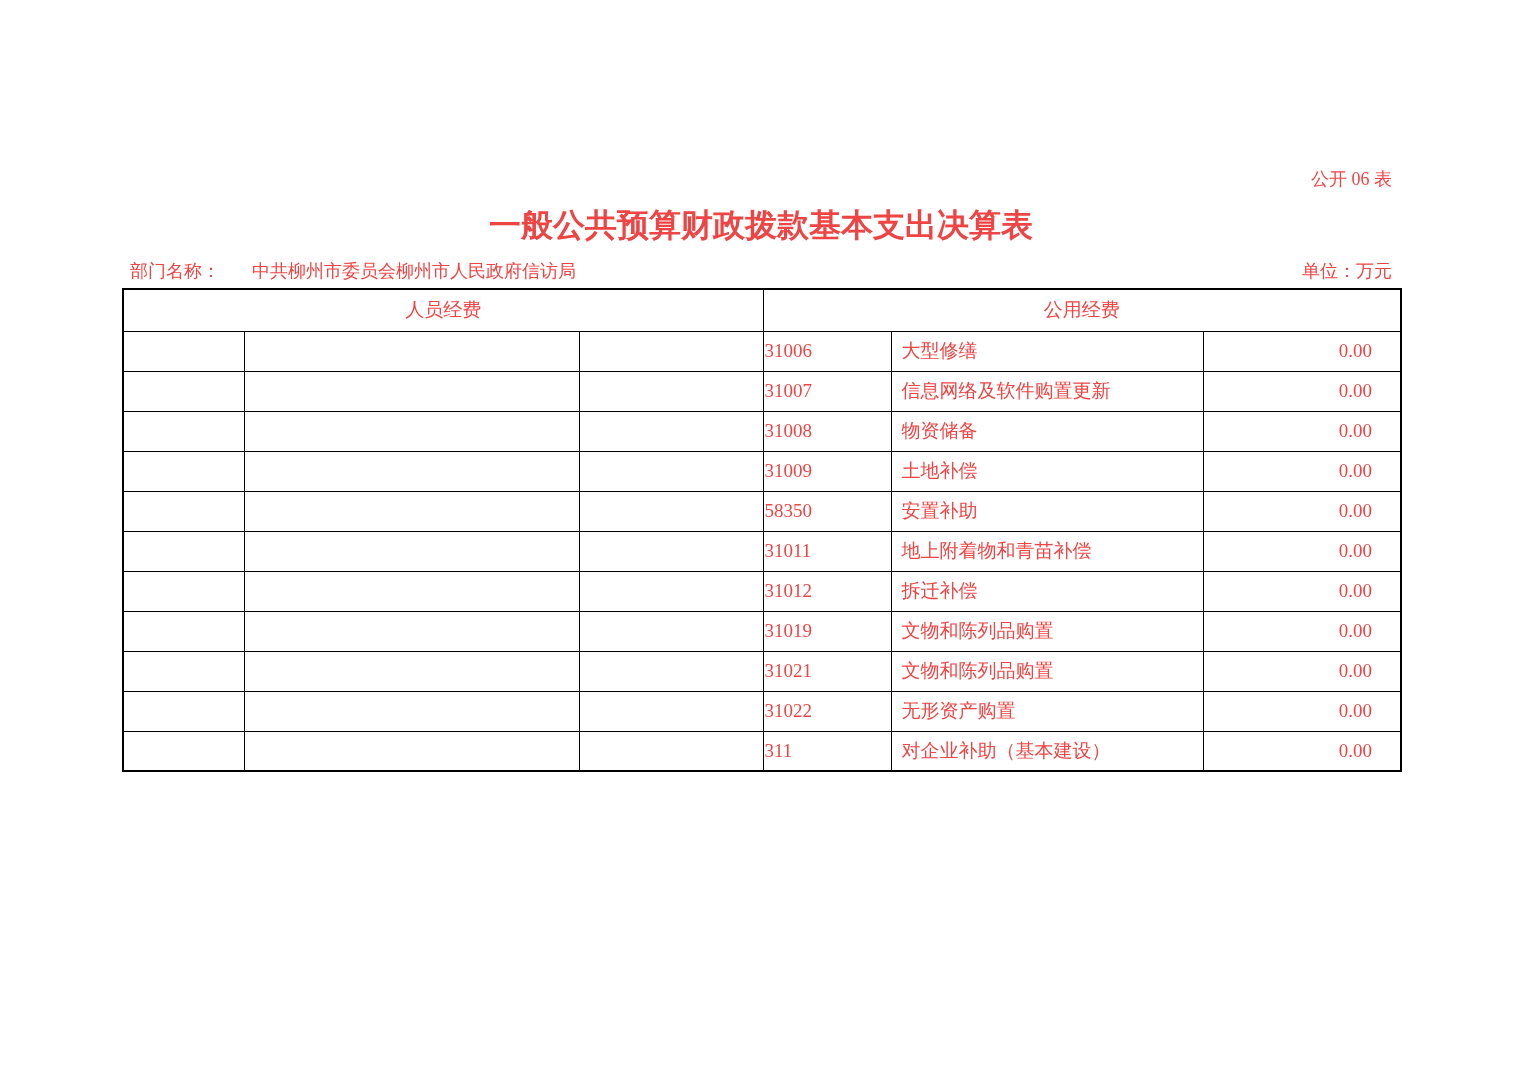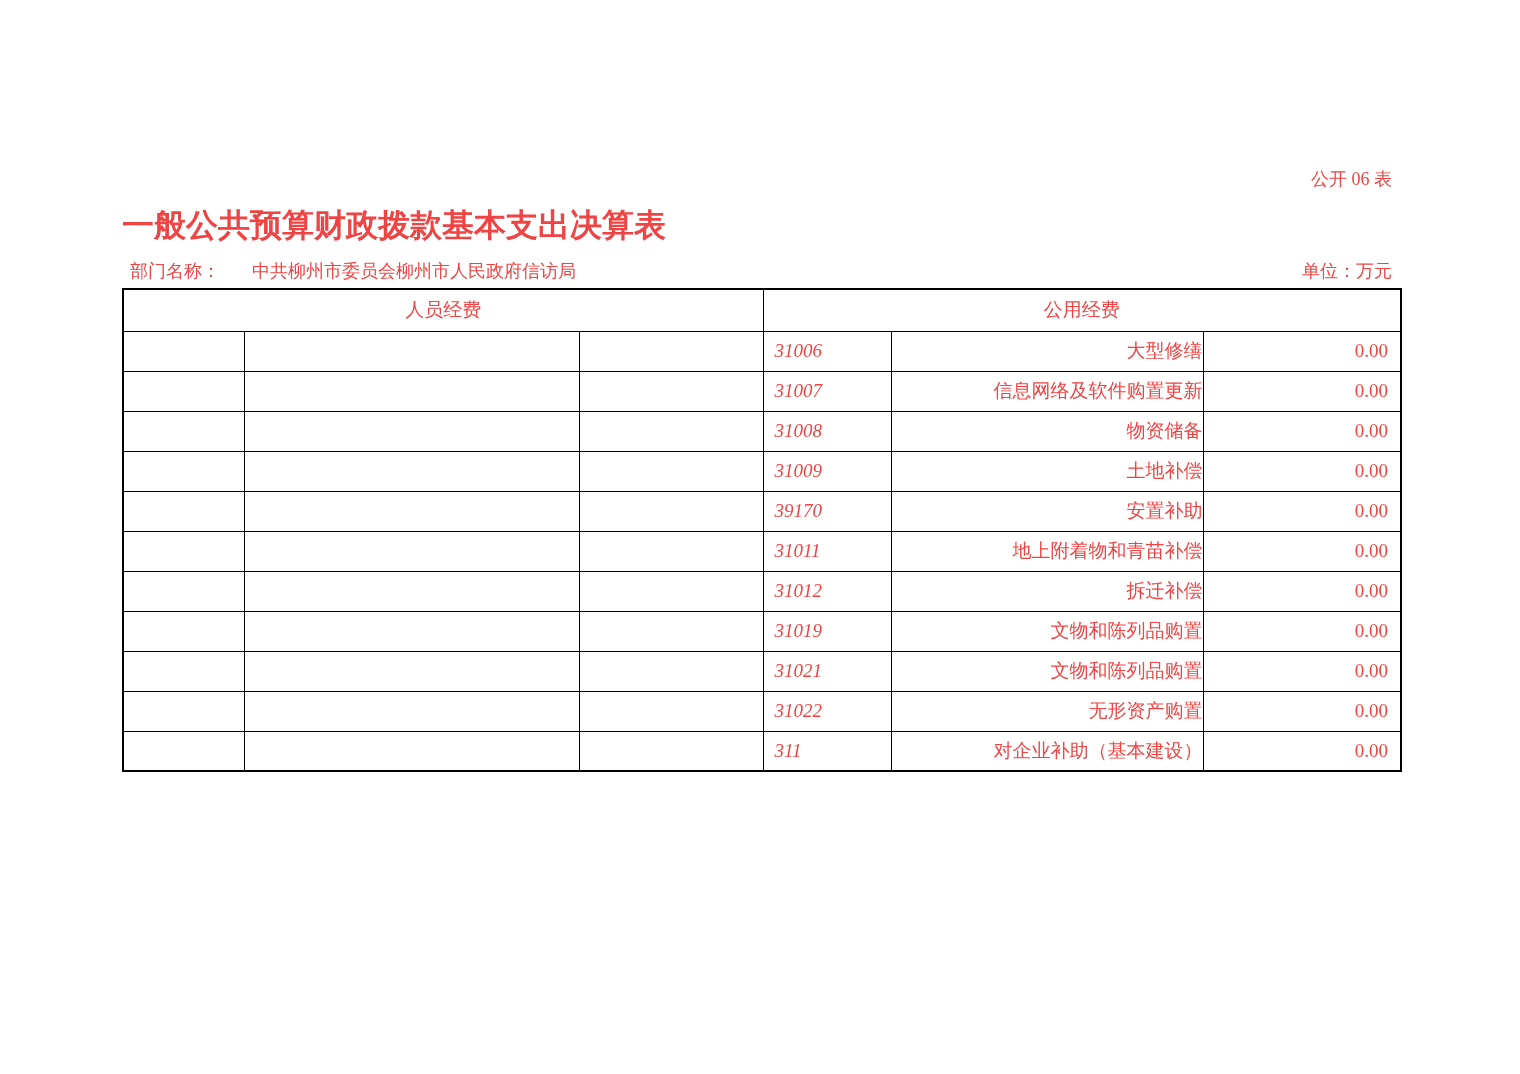--- a/index.html
+++ b/index.html
@@ -23,21 +23,21 @@
     font-size: 18px;
     line-height: 26px;
     white-space: pre;
   }
   .title {
     position: absolute;
     top: 206px;
     left: 122px;
     width: 1278px;
     margin: 0;
-    text-align: left;
+    text-align: center;
     font-size: 32px;
     line-height: 38px;
     font-weight: 700;
     letter-spacing: 0px;
   }
   .meta-row {
     position: absolute;
     top: 258px;
     left: 130px;
     width: 1262px;
@@ -66,23 +66,23 @@
     vertical-align: middle;
     overflow: hidden;
     white-space: nowrap;
   }
   tr.group-row { height: 42px; }
   tr.group-row th { text-align: center; }
   tr.colhead-row { height: 58px; }
   tr.colhead-row th { text-align: center; }
   .hline { display: block; line-height: 26px; }
   tr.data-row { height: 40px; }
-  td.code   { text-align: left;  padding-left: 11px; font-style: italic; }
-  td.name   { text-align: right;  }
-  td.amount { text-align: right; padding-right: 12px; }
+  td.code   { text-align: left;  padding-left: 1px; }
+  td.name   { text-align: left;  padding-left: 10px; }
+  td.amount { text-align: right; padding-right: 28px; }
 </style>
 </head>
 <body>
 
 <div class="page">
 
   <div class="form-label">公开 06 表</div>
 
   <h1 class="title">一般公共预算财政拨款基本支出决算表</h1>
 
@@ -138,21 +138,21 @@
         <td class="name"></td>
         <td class="amount"></td>
         <td class="code">31009</td>
         <td class="name">土地补偿</td>
         <td class="amount">0.00</td>
       </tr>
       <tr class="data-row">
         <td class="code"></td>
         <td class="name"></td>
         <td class="amount"></td>
-        <td class="code">39170</td>
+        <td class="code">58350</td>
         <td class="name">安置补助</td>
         <td class="amount">0.00</td>
       </tr>
       <tr class="data-row">
         <td class="code"></td>
         <td class="name"></td>
         <td class="amount"></td>
         <td class="code">31011</td>
         <td class="name">地上附着物和青苗补偿</td>
         <td class="amount">0.00</td>

